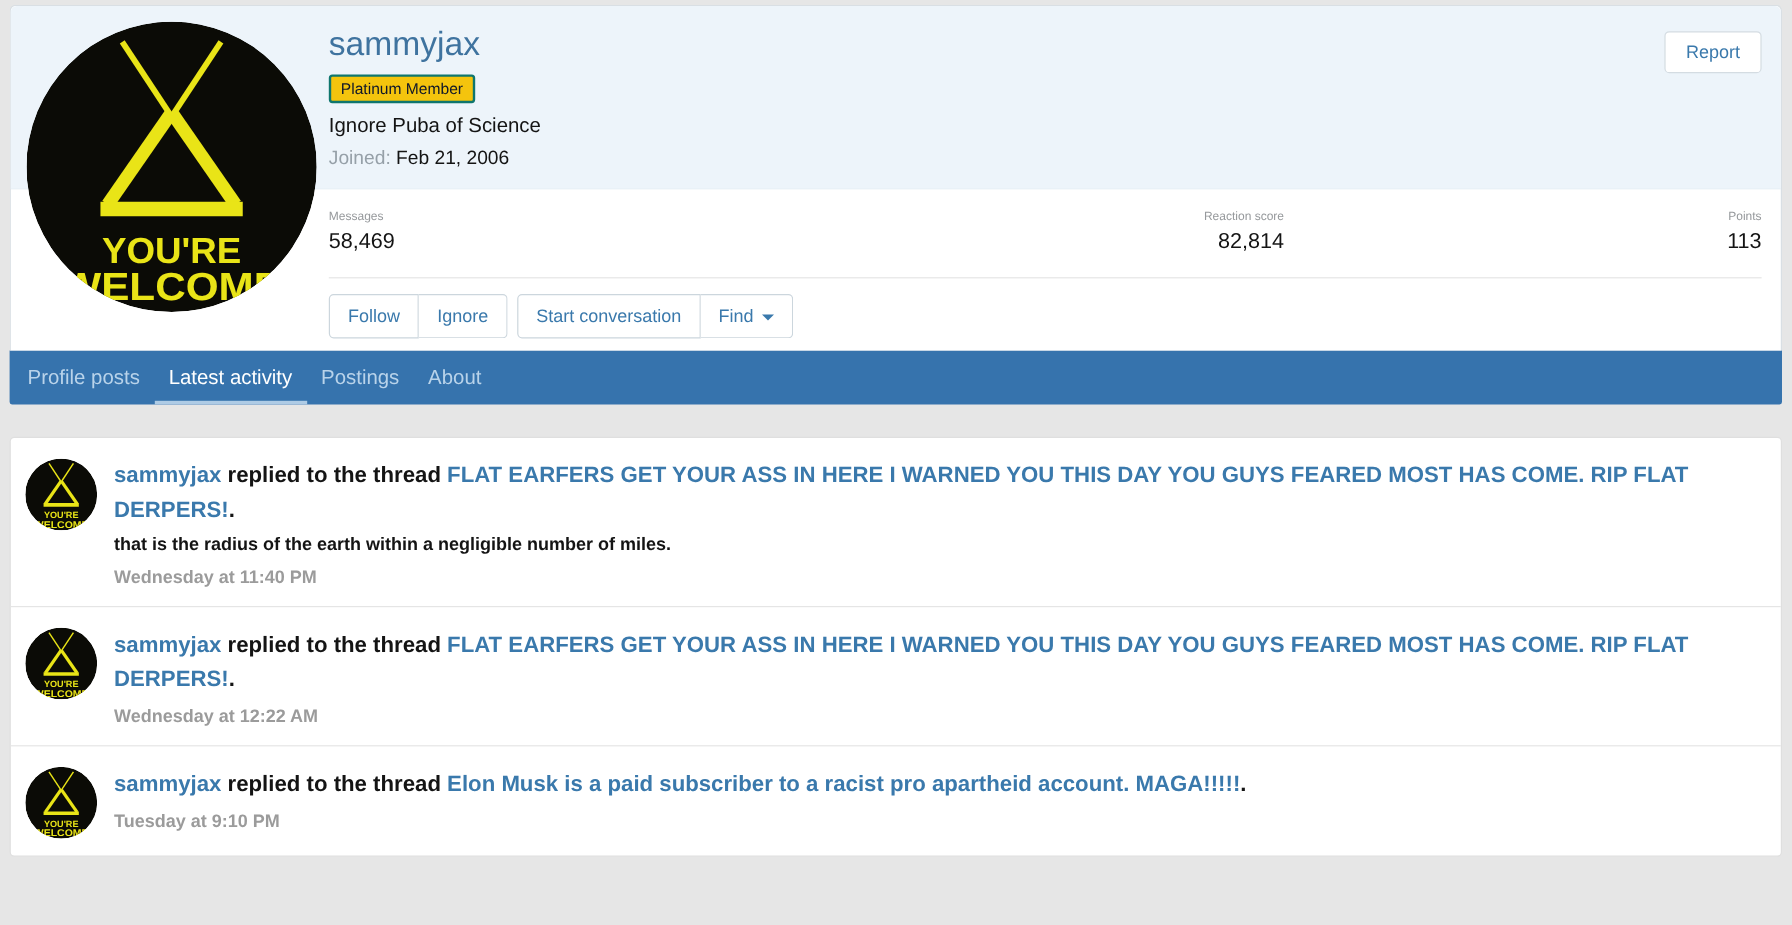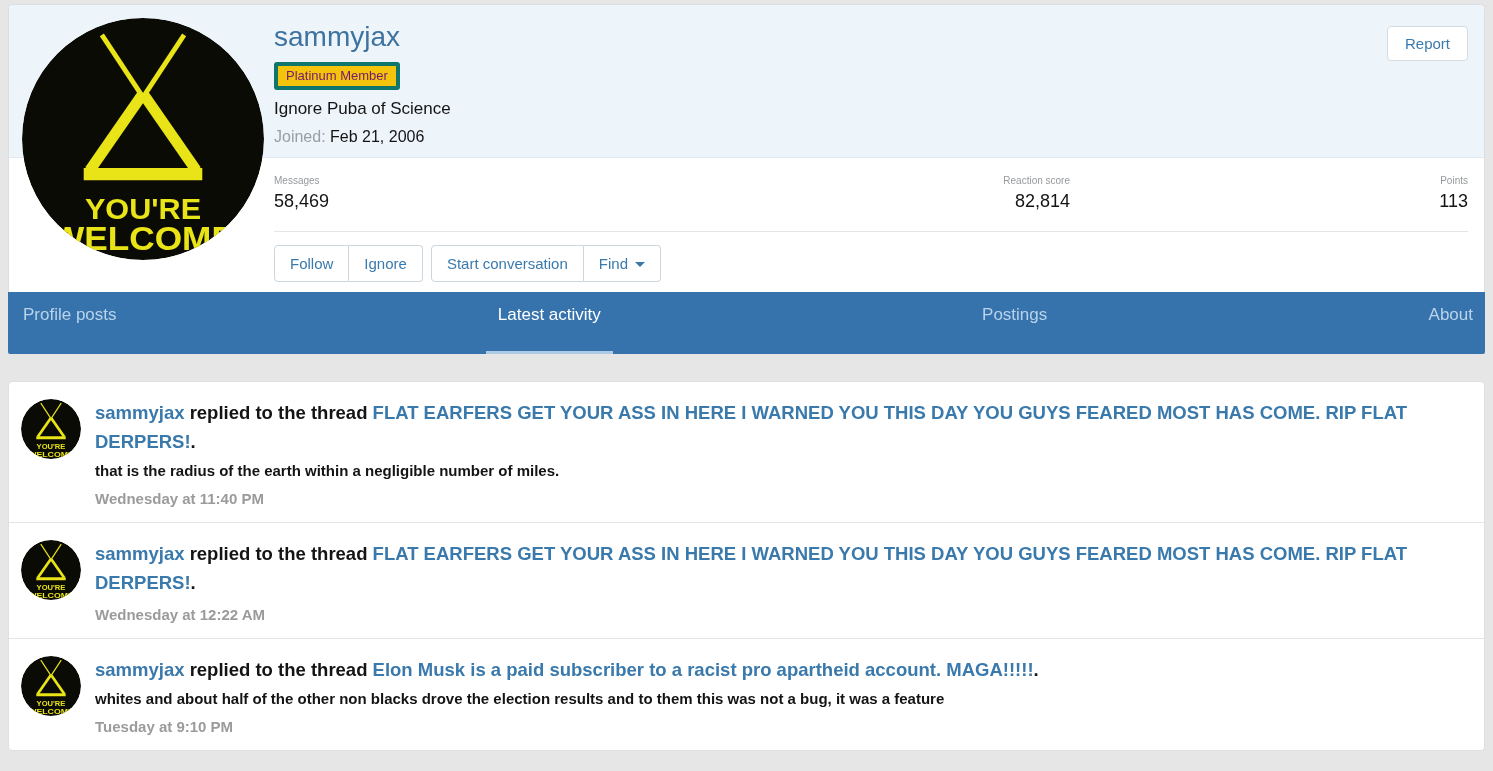--- a/index.html
+++ b/index.html
@@ -41,23 +41,23 @@
   .username {
     font-size:28px;
     font-weight:normal;
     color:#3f739f;
     line-height:32px;
   }
   .badge {
     display:inline-block;
     margin-top:9px;
     background:#f4c40d;
-    border:4px solid #0f766e;
+    border:2px solid #0f766e;
     border-radius:3px;
-    color:#701a75;
+    color:#0f172a;
     font-size:13px;
     padding:2px 8px 3px;
   }
   .custom-title { margin-top:9px; font-size:17px; color:#141414; }
   .joined-row { margin-top:9px; font-size:16px; }
   .joined-label { color:#96a0a8; }
   .joined-value { color:#141414; }
 
   .report-btn {
     position:absolute;
@@ -114,24 +114,23 @@
     border-right:5px solid transparent;
     border-top:5px solid #3a79ac;
     display:inline-block;
     margin-top:2px;
   }
 
   
   .tab-bar {
     display:flex;
     background:#3673ad;
-    height:62px;
+    height:45px;
     padding-left:3px;
     border-radius:0 0 2px 2px;
-    justify-content:space-between;
   }
   .tab {
     color:#b9d3ea;
     font-size:17px;
     line-height:45px;
     padding:0 12px;
     cursor:pointer;
     position:relative;
   }
   .tab.active { color:#ffffff; }
@@ -292,19 +291,18 @@
         <svg class="avatar-svg" viewBox="0 0 100 100">
             <use href="#ywlogo"></use>
           </svg>
       </div>
       <div class="activity-body">
         <div class="activity-head">
           <a class="user-link">sammyjax</a>
           <span>replied to the thread</span>
           <a class="thread-link">Elon Musk is a paid subscriber to a racist pro apartheid account. MAGA!!!!!</a><span class="head-suffix">.</span>
         </div>
-        <div class="activity-snippet">whites and about half of the other non blacks drove the election results and to them this was not a bug, it was a feature</div>
         <div class="activity-time">Tuesday at 9:10 PM</div>
       </div>
     </div>
 
   </div>
 </div>
 
 </body></html>

